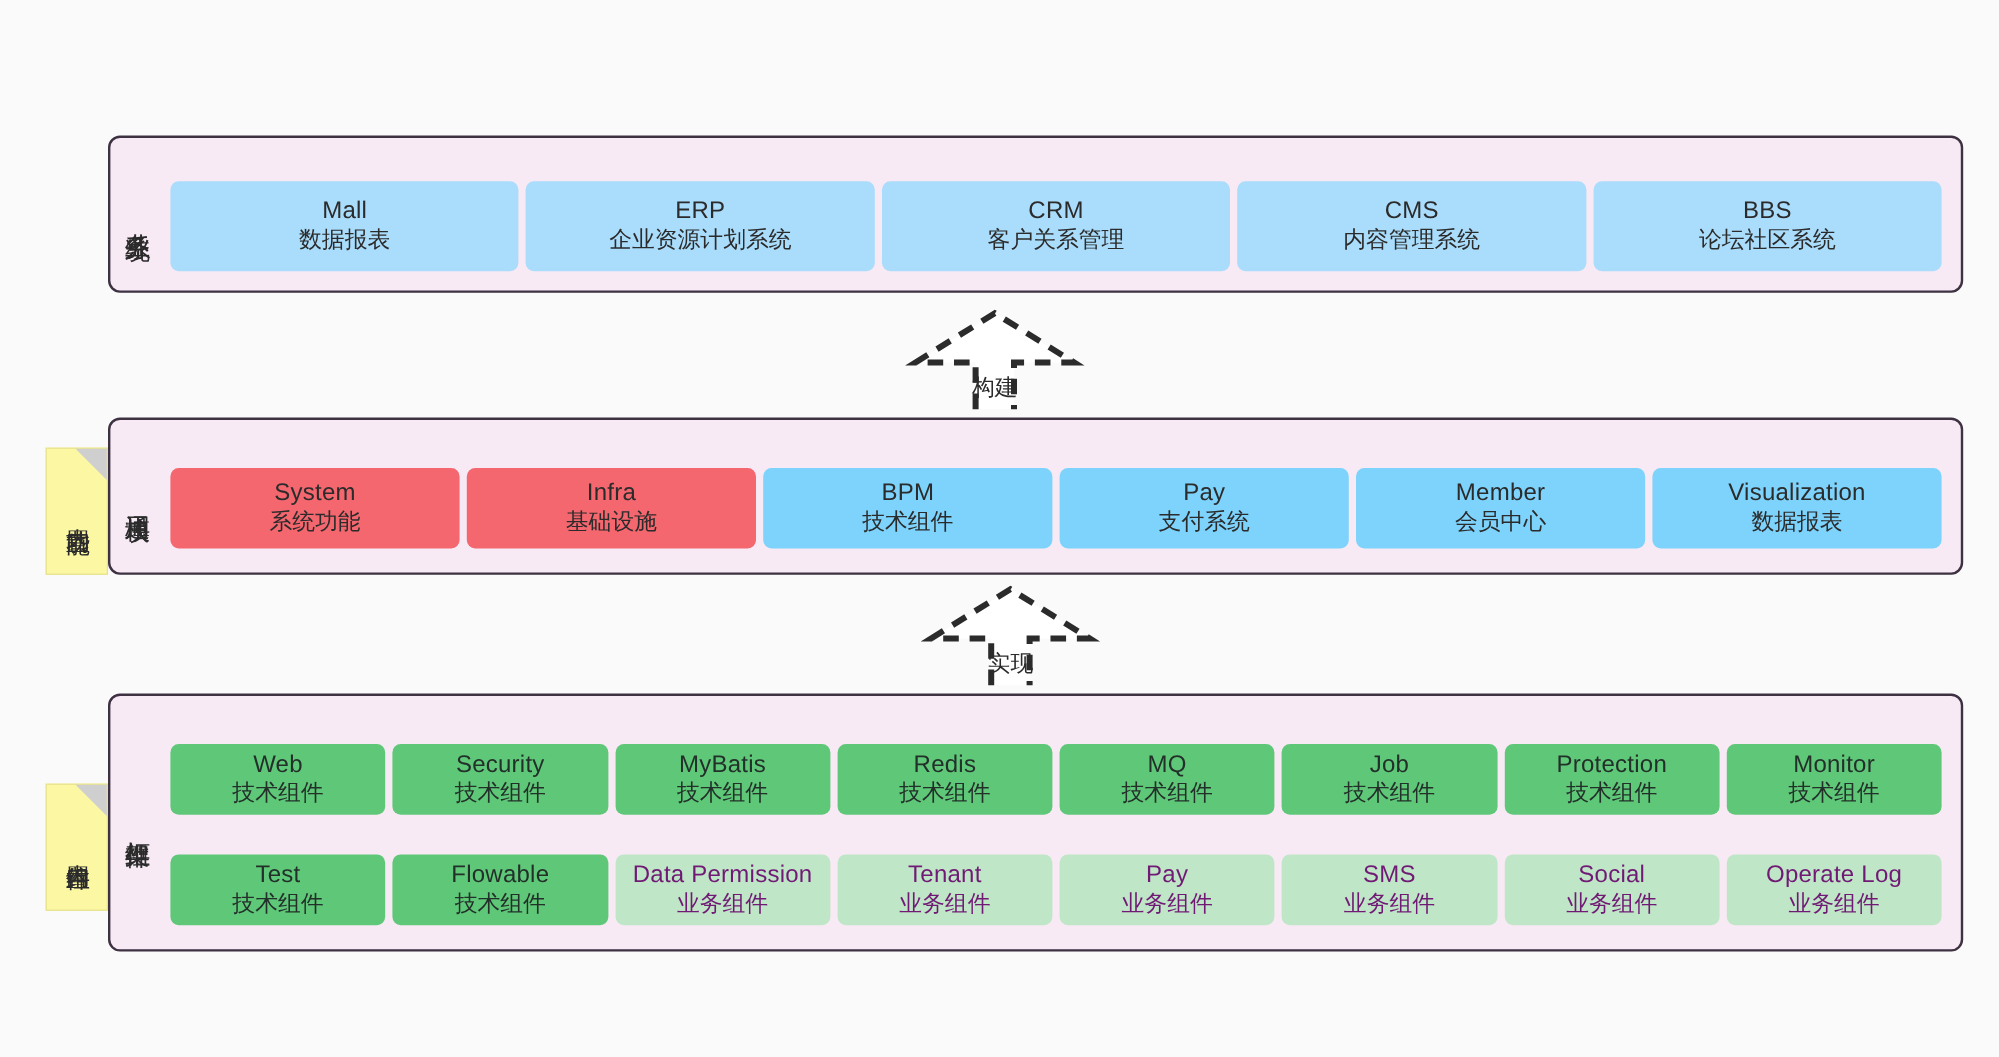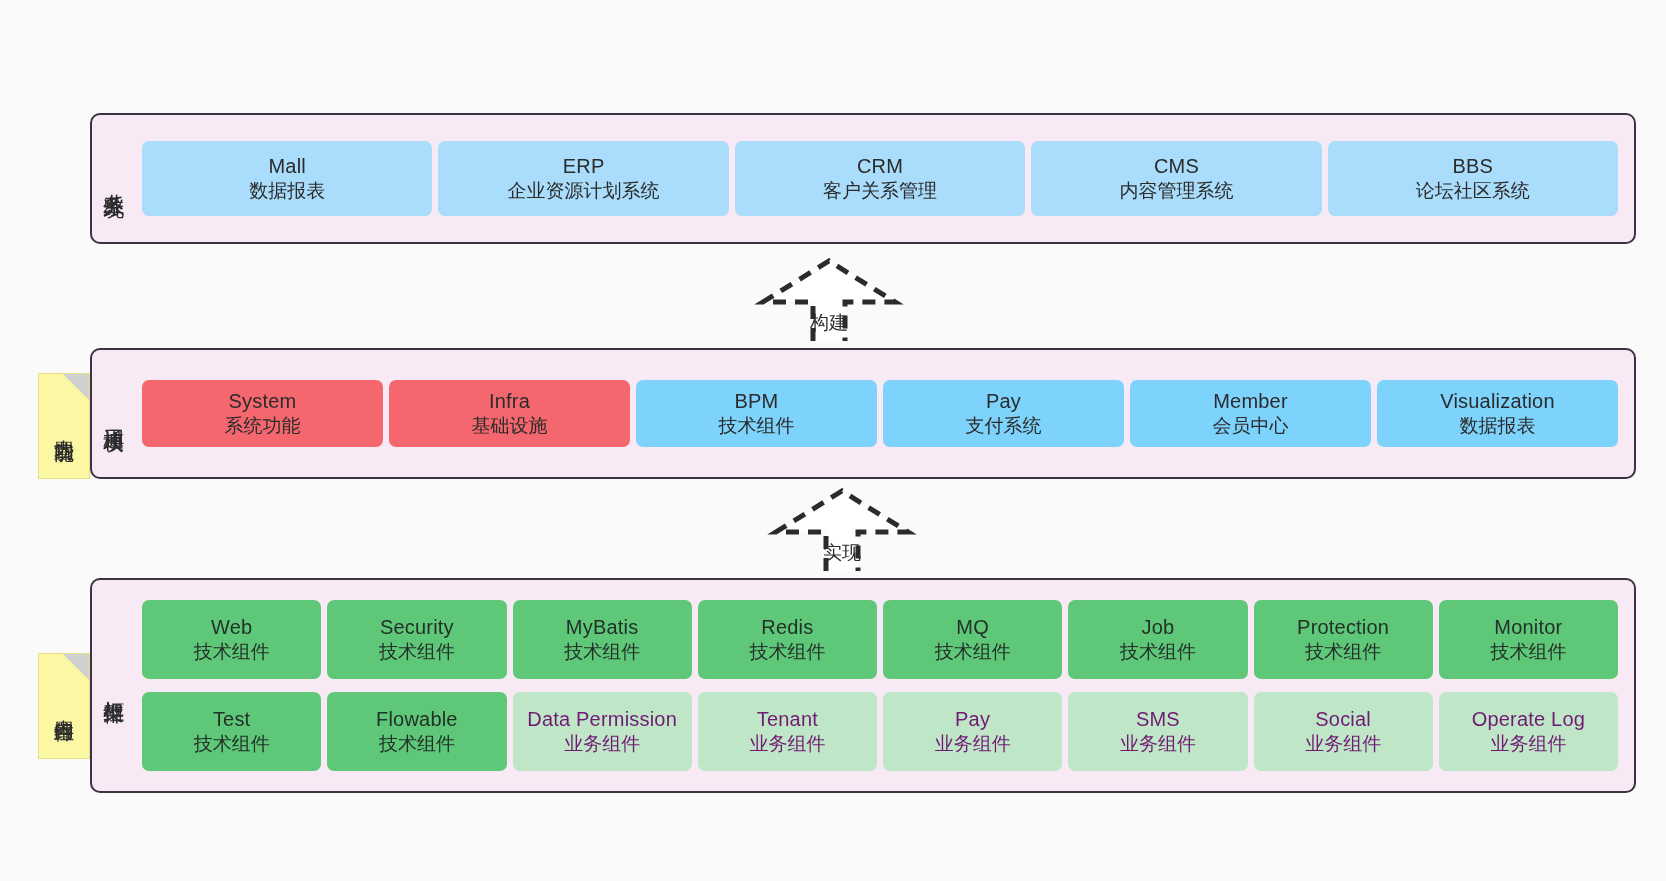--- a/index.html
+++ b/index.html
@@ -57,20 +57,21 @@
     flex-direction: column;
     justify-content: center;
     gap: 13px;
     padding: 0 16px 0 6px;
   }
 
   .row {
     display: flex;
     gap: 6px;
     justify-content: space-between;
+    margin-top: 20px;
   }
 
   .cell {
     flex: 1 1 0;
     border-radius: 7px;
     display: flex;
     flex-direction: column;
     align-items: center;
     justify-content: center;
     text-align: center;
@@ -102,21 +103,21 @@
   #layer-business .cell { height: 75px; }
 
   #layer-common {
     left: 90px;  top: 348px;  width: 1546px; height: 131px;
   }
   #layer-common .cell { height: 67px; }
 
   #layer-framework {
     left: 90px;  top: 578px;  width: 1546px; height: 215px;
   }
-  #layer-framework .cell { height: 79px; }
+  #layer-framework .cell { height: 59px; }
 
   
   .note {
     position: absolute;
     background: #fbf7a3;
     border: 1px solid #e6e08a;
     box-sizing: border-box;
     display: flex;
     align-items: center;
     justify-content: center;

